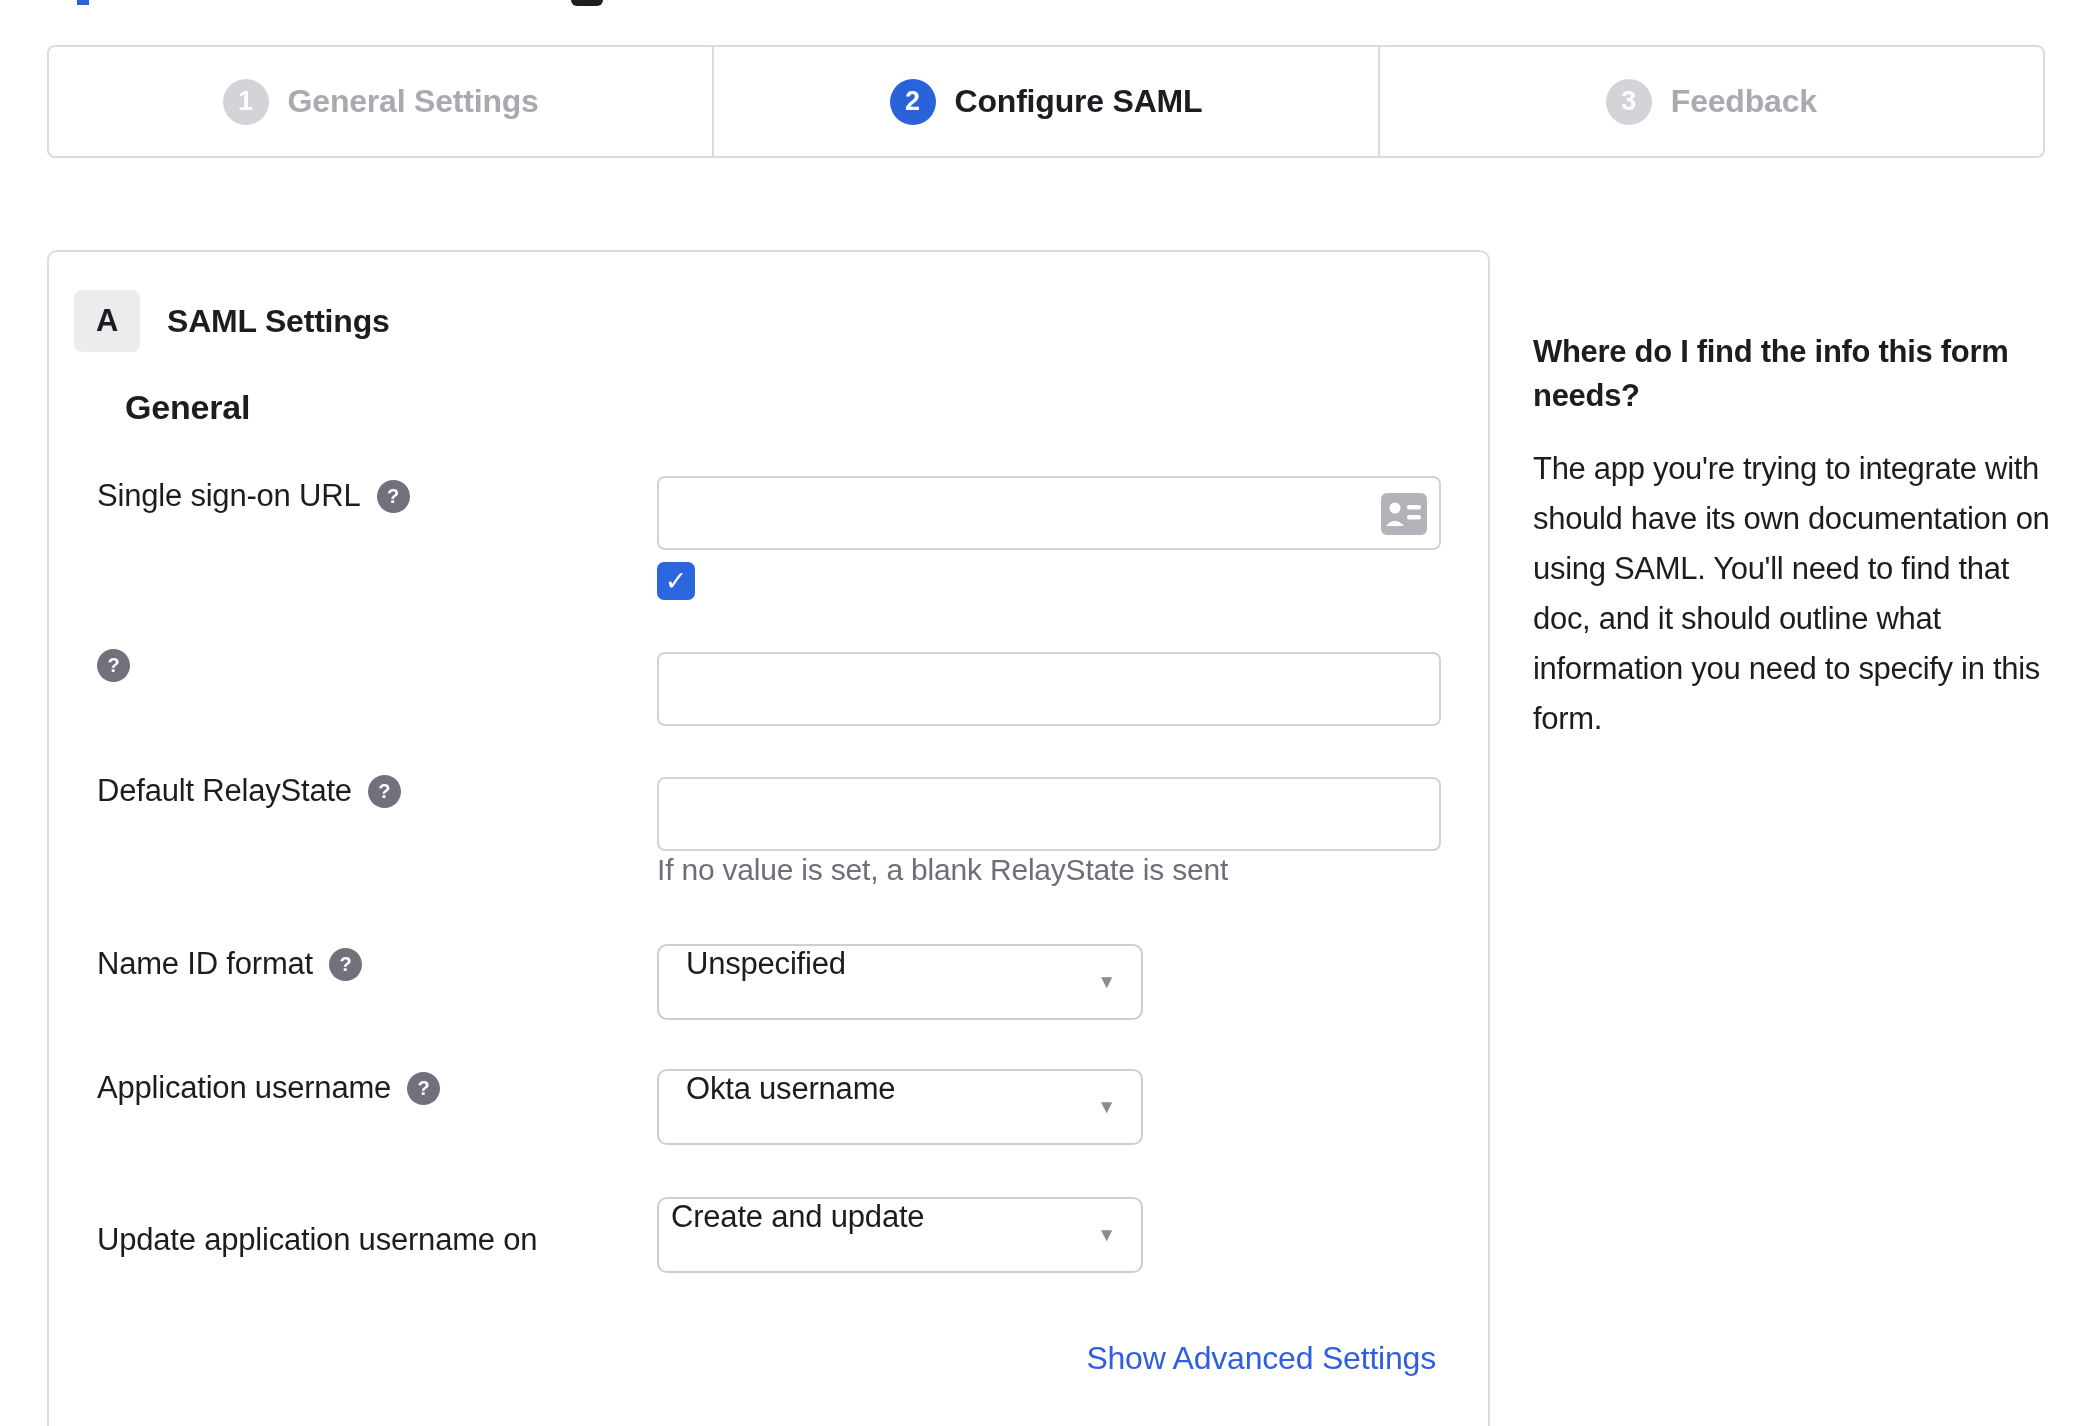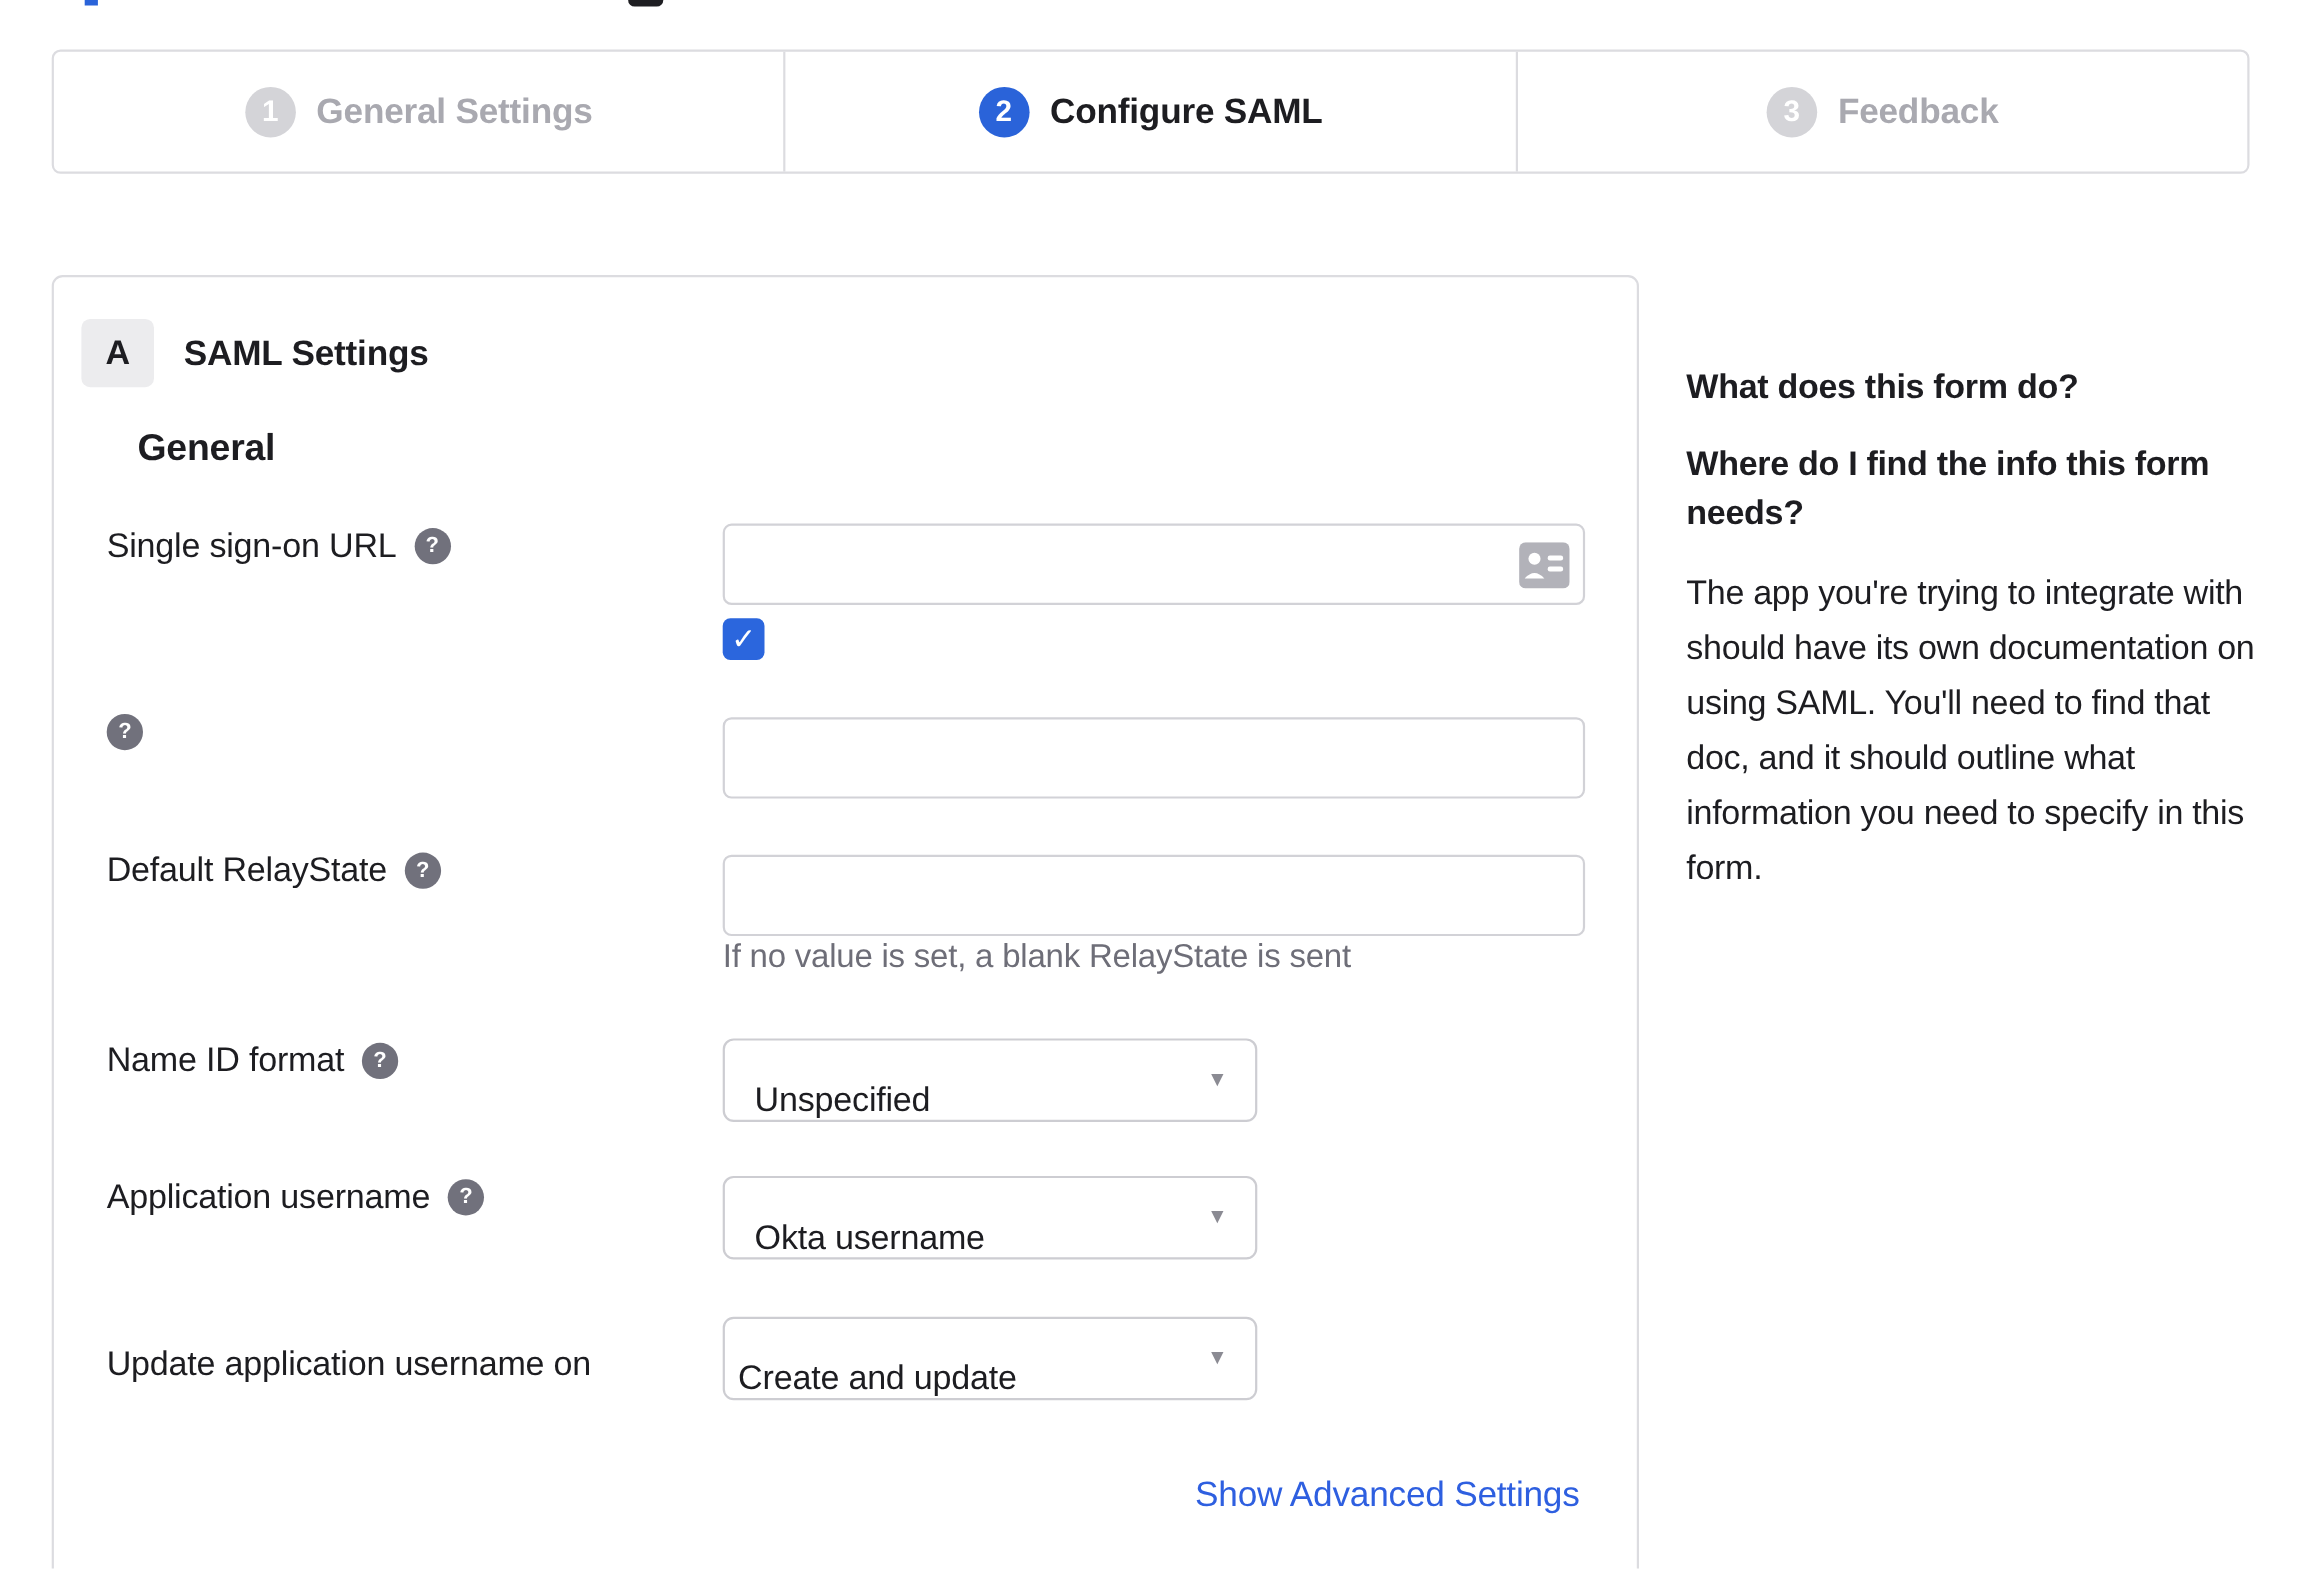--- a/index.html
+++ b/index.html
@@ -73,21 +73,21 @@
     display: flex; align-items: center; justify-content: center;
     color: #fff; font-size: 27px; font-weight: 700; cursor: pointer; letter-spacing: 0;
   }
   .checkbox-label { font-size: 31px; color: #1d1d21; }
 
   .helper-text { position: absolute; left: 608px; top: 601px; font-size: 30px; color: #6e6e78; }
 
   .select {
     position: absolute; left: 608px; width: 486px; height: 76px;
     border: 2px solid #cdcdd2; border-radius: 10px; background: #fff;
-    display: flex; align-items: flex-end; padding-left: 27px;
+    display: flex; align-items: flex-start; padding-left: 27px;
     font-size: 31px; color: #1d1d21; cursor: pointer;
   }
   .select .caret {
     position: absolute; right: 25px; top: 50%; transform: translateY(-50%);
     font-size: 19px; color: #8b8b93; letter-spacing: 0;
   }
 
   .advanced-link {
     position: absolute; right: 52px; top: 1088px;
     font-size: 32px; color: #2e5fe0; text-decoration: none; cursor: pointer;
@@ -184,18 +184,17 @@
     </div>
     <div class="select" style="top:945px;padding-left:12px;">
       <span>Create and update</span>
       <span class="caret">▼</span>
     </div>
 
     <a class="advanced-link">Show Advanced Settings</a>
   </div>
 
   <div class="sidebar">
-    <h3>What does this form do?</h3>
     <h3>Where do I find the info this form needs?</h3>
     <p>The app you're trying to integrate with should have its own documentation on using SAML. You'll need to find that doc, and it should outline what information you need to specify in this form.</p>
   </div>
 
 </div>
 
 </body></html>

